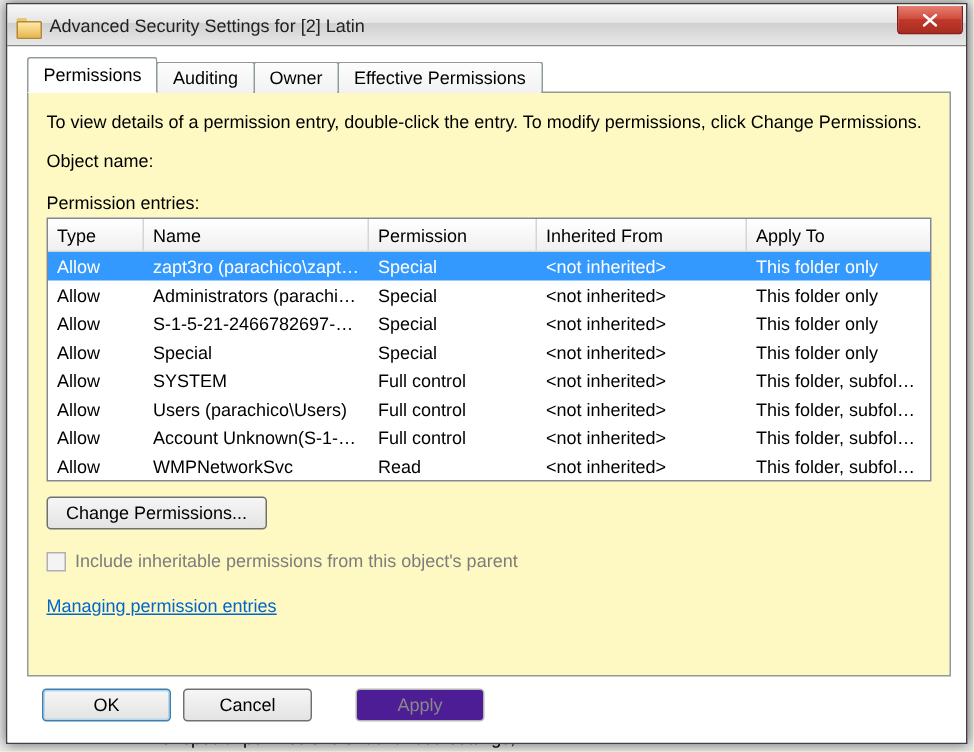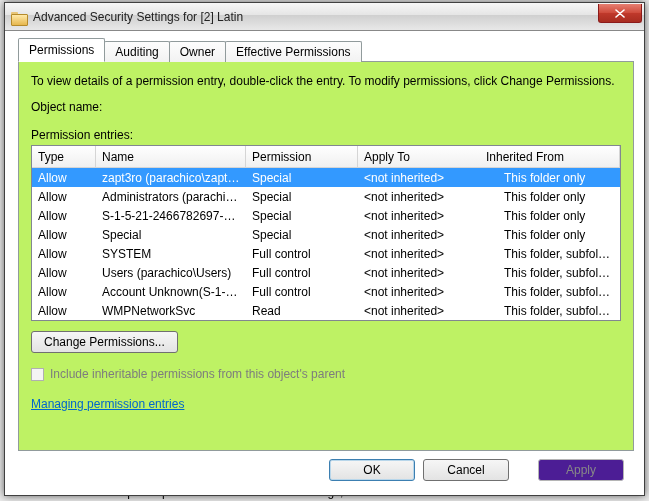--- a/index.html
+++ b/index.html
@@ -110,21 +110,21 @@
     background: #fff;
     padding-top: 4px;
     padding-bottom: 4px;
     top: 1px;
     border-bottom: 1px solid #fff;
     z-index: 3;
   }
   .tab-panel {
     border: 1px solid #919b9c;
     flex: 1;
-    background: #bef264;
+    background: #fef9c3;
     padding: 12px 12px 10px 12px;
     display: flex;
     flex-direction: column;
     font-size: 12px;
     color: #000;
   }
   .instruction { margin-bottom: 12px; }
   .obj-row {
     display: flex;
     align-items: center;
@@ -214,21 +214,20 @@
     margin-right: 6px;
   }
   .link-row { margin-top: 16px; }
   .link-row a {
     color: #0066cc;
     text-decoration: underline;
     cursor: pointer;
   }
   .button-bar {
     display: flex;
-    justify-content: flex-end;
     gap: 8px;
     padding: 8px 10px 4px 10px;
   }
   .behind-text {
     position: absolute;
     left: 100px;
     bottom: 2px;
     font-size: 12px;
     color: #000;
   }
@@ -265,22 +264,22 @@
         <span class="lbl">Object name:</span>
       </div>
 
       <div class="entries-label">Permission entries:</div>
 
       <div class="grid">
         <div class="grid-header">
           <div class="col c-type">Type</div>
           <div class="col c-name">Name</div>
           <div class="col c-perm">Permission</div>
+          <div class="col c-inh">Inherited From</div>
           <div class="col c-apply" style="border-right:none">Apply To</div>
-          <div class="col c-inh">Inherited From</div>
         </div>
         <div class="grid-body" id="grid-body">
             <div class="grid-row selected">
               <div class="cell c-type">Allow</div>
               <div class="cell c-name">zapt3ro (parachico\zapt3ro)</div>
               <div class="cell c-perm">Special</div>
               <div class="cell c-inh">&lt;not inherited&gt;</div>
               <div class="cell c-apply">This folder only</div>
             </div>
             <div class="grid-row">

